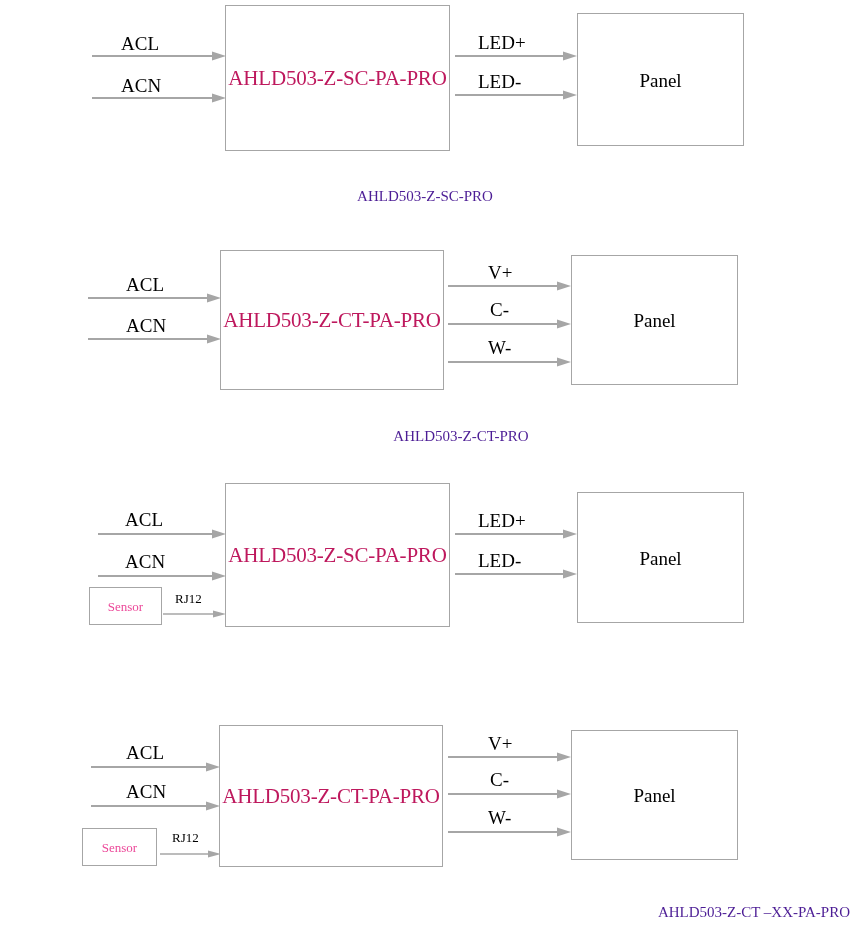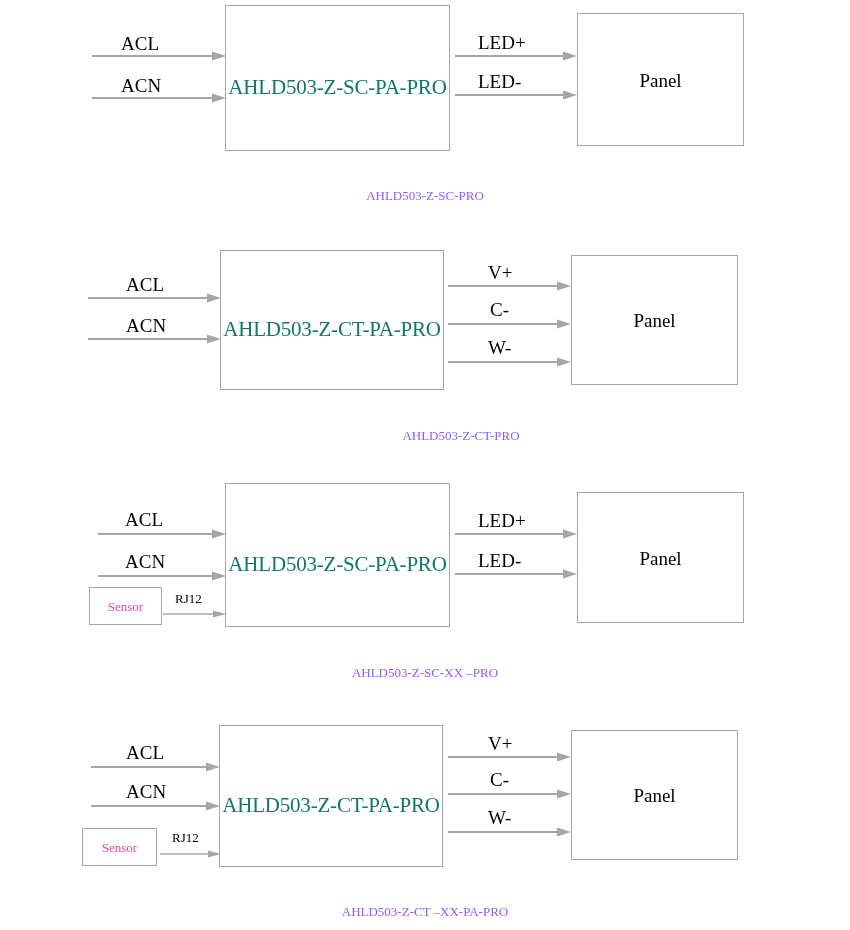--- a/index.html
+++ b/index.html
@@ -36,23 +36,22 @@
     box-sizing: border-box;
   }
   .box-label {
     position: absolute;
     left: 50%;
     top: 50%;
     transform: translate(-50%, -50%);
     white-space: nowrap;
     font-size: 21px;
     letter-spacing: -0.2px;
-    color: #0f766e;
-    line-height: 1;
-    margin-top: 9px;
+    color: #be185d;
+    line-height: 1;
   }
   .panel-label {
     position: absolute;
     left: 50%;
     top: 50%;
     transform: translate(-50%, -50%);
     white-space: nowrap;
     font-size: 19px;
     color: #000;
     line-height: 1;
@@ -90,22 +89,22 @@
     font-size: 13px;
     line-height: 1;
     color: #000;
   }
 
   
   .caption {
     position: absolute;
     width: 850px;
     text-align: center;
-    font-size: 13px;
-    color: #8b5cf6;
+    font-size: 15px;
+    color: #4c1d95;
     line-height: 1;
   }
 </style>
 </head>
 <body>
 
 <div class="canvas">
 
   <div class="diagram" style="top:0px;height:230px;">
 
@@ -252,21 +251,20 @@
       <svg width="123" height="12" viewBox="0 0 123 12">
         <line x1="0" y1="6" x2="110" y2="6" stroke="#a6a6a6" stroke-width="2"></line>
         <polygon points="108,1.5 122,6 108,10.5" fill="#a6a6a6"></polygon>
       </svg>
     </div>
 
     <div class="box" style="left:577px; top:32px; width:167px; height:131px;">
       <span class="panel-label">Panel</span>
     </div>
 
-    <div class="caption" style="top:206px;">AHLD503-Z-SC-XX –PRO</div>
   </div>
 
   <div class="diagram" style="top:690px;height:240px;">
 
     <div class="sig" style="left:126px; top:53px;">ACL</div>
     <div class="arrow" style="left:91px; top:71px; width:130px;">
       <svg width="130" height="12" viewBox="0 0 130 12">
         <line x1="0" y1="6" x2="117" y2="6" stroke="#a6a6a6" stroke-width="2"></line>
         <polygon points="115,1.5 129,6 115,10.5" fill="#a6a6a6"></polygon>
       </svg>
@@ -317,16 +315,16 @@
       <svg width="124" height="12" viewBox="0 0 124 12">
         <line x1="0" y1="6" x2="111" y2="6" stroke="#a6a6a6" stroke-width="2"></line>
         <polygon points="109,1.5 123,6 109,10.5" fill="#a6a6a6"></polygon>
       </svg>
     </div>
 
     <div class="box" style="left:571px; top:40px; width:167px; height:130px;">
       <span class="panel-label">Panel</span>
     </div>
 
-    <div class="caption" style="top:215px;">AHLD503-Z-CT –XX-PA-PRO</div>
+    <div class="caption" style="top:215px;text-align:right;">AHLD503-Z-CT –XX-PA-PRO</div>
   </div>
 
 </div>
 
 </body></html>

